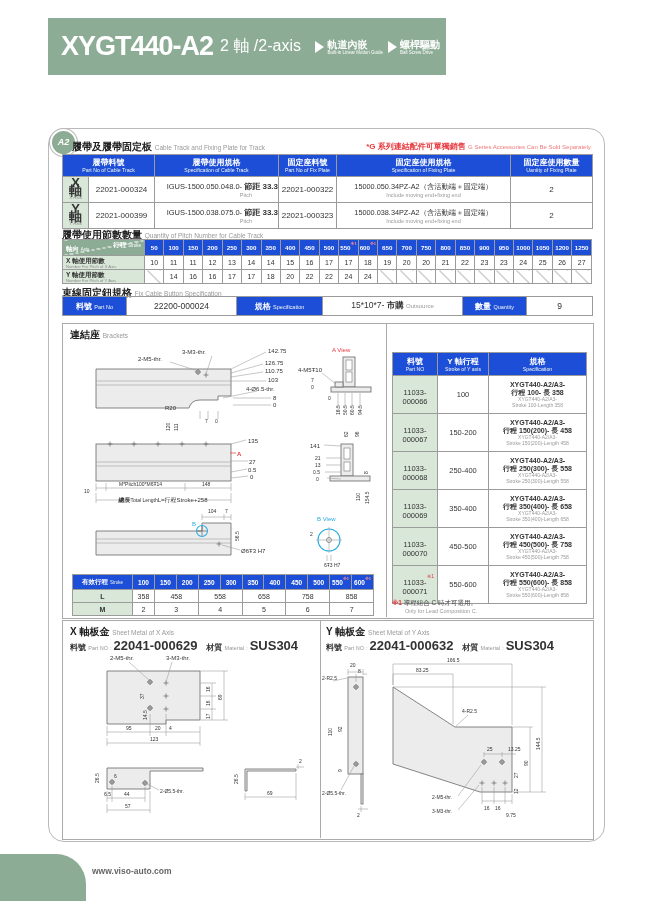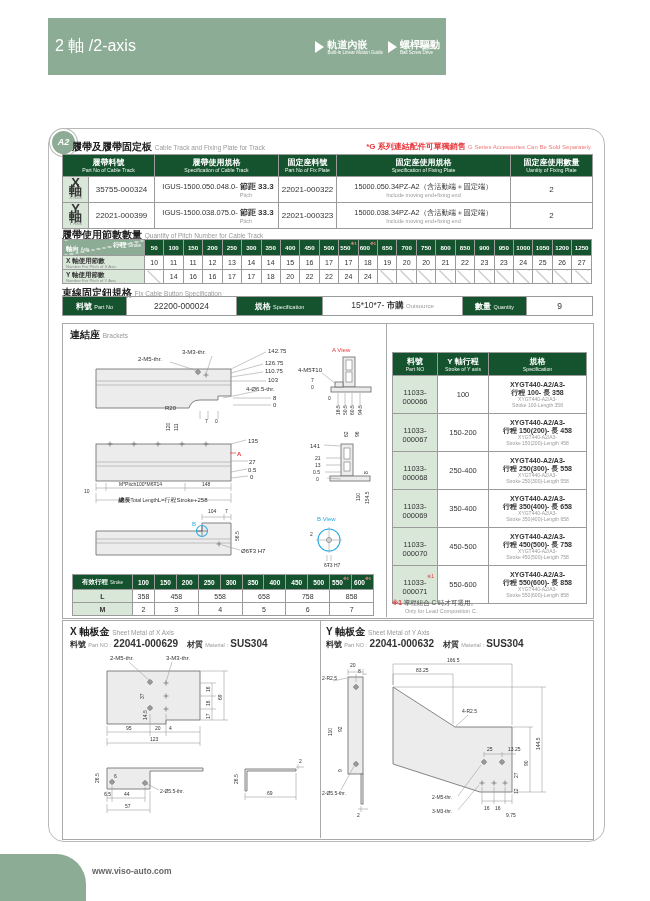--- a/index.html
+++ b/index.html
@@ -23,30 +23,30 @@
   
   .mainbox{left:48px;top:128px;width:555px;height:712px;border:1.5px solid #b9b9b9;border-radius:16px;}
   .a2badge{left:50px;top:129px;width:23px;height:23px;border-radius:50%;background:#8dac95;border:2px solid #fff;box-shadow:0 0 0 1px #b9b9b9;color:#fff;font-size:9px;font-weight:bold;font-style:italic;text-align:center;line-height:23px;}
   .sec-title{font-size:10px;font-weight:bold;color:#222;white-space:nowrap;}
   .sec-title .en{font-size:6.5px;color:#999;font-weight:normal;}
   .note{font-size:8px;font-weight:bold;color:#e8383d;text-align:right;white-space:nowrap;}
   .note .en{font-size:6px;font-weight:normal;color:#ef7a7a;}
   
   table{border-collapse:collapse;table-layout:fixed;}
   td,th{border:1px solid #9b9b9b;padding:0;overflow:hidden;text-align:center;vertical-align:middle;}
-  .ghead{background:#14532d;color:#fff;}
+  .ghead{background:#1d4ed8;color:#fff;}
   .lgreen{background:#d9e7d9;}
   .h-zh{font-size:8px;font-weight:bold;line-height:9px;}
   .h-en{font-size:5.2px;font-weight:normal;line-height:6px;color:#f2f6f2;}
   
   .t1 td{height:25px;}
   .axis-zh{font-size:13px;font-weight:bold;line-height:8px;}
   .axis-en{font-size:4.5px;color:#8a8a8a;line-height:5px;}
   .pno{font-size:8px;}
-  .spec1{font-size:7.5px;text-align:center;padding-left:3px;white-space:nowrap;}
+  .spec1{font-size:7.5px;text-align:right;padding-left:3px;white-space:nowrap;}
   .spec1 b{font-size:8px;}
   .spec2{font-size:5.5px;color:#999;text-align:right;padding-right:26px;line-height:6px;}
   .fspec1{font-size:7.3px;white-space:nowrap;}
   .fspec2{font-size:5.5px;color:#999;line-height:6px;}
   
   .pt th,.pt td{font-size:7px;}
   .pt .ph{font-size:6.2px;font-weight:bold;position:relative;}
   .pt sup{color:#ff8f8f;font-size:4px;position:relative;top:-2px;}
   .corner{position:relative;background:#8dac95;color:#fff;
     background-image:linear-gradient(to bottom right,transparent 49%,#fff 49%,#fff 51%,transparent 51%);}
@@ -82,40 +82,41 @@
   
   .eff th{height:14px;font-size:6.5px;font-weight:bold;}
   .eff td{height:12px;font-size:7px;}
   .eff .lab-zh{font-size:6.5px;font-weight:bold;}
   .eff .lab-en{font-size:4.5px;font-weight:normal;color:#eef3ee;}
   .eff sup{color:#ff8f8f;font-size:4px;position:relative;top:-2px;}
   
   .info{font-size:8px;white-space:nowrap;}
   .info b{font-size:8px;}
   .info .sm{font-size:5.5px;color:#999;}
-  .info .val{font-weight:bold;font-size:10px;margin-top:28px;}
+  .info .val{font-weight:bold;font-size:13px;margin-top:28px;}
   
   .part{fill:#ececec;stroke:#777;stroke-width:0.9;}
   .ln{stroke:#999;stroke-width:0.55;fill:none;}
   .pl{stroke:#666;stroke-width:0.7;fill:none;}
   .d{font-size:6px;fill:#333;}
   .d5{font-size:5px;fill:#333;}
   .red{fill:#e8383d;}
   .cy{fill:#2aabe2;}
   .cyln{stroke:#2aabe2;stroke-width:1.1;fill:none;}
   
   .fshape{left:0;top:854px;width:86px;height:47px;background:#8dac95;border-top-right-radius:30px;}
   .furl{left:92px;top:866px;font-size:8.5px;font-weight:bold;color:#666;}
 </style>
 </head>
 <body>
 
 <div id="page">
 
   <div class="abs band">
+    <span class="hb-title">XYGT440-A2</span>
     <span class="hb-sub">2 軸 /2-axis</span>
     <div class="badges">
       <div class="badge">
         <span class="tri"></span>
         <span>
             <div class="badge-zh">軌道內嵌</div>
             <div class="badge-en">Built-in Linear Motion Guide</div>
           </span>
       </div>
       <div class="badge">
@@ -171,21 +172,21 @@
       <th class="ghead">
             <div class="h-zh">固定座使用數量</div>
             <div class="h-en">Uantity of Fixing Plate</div>
           </th>
     </tr>
     <tr>
       <td class="lgreen">
             <div class="axis-zh">X 軸</div>
             <div class="axis-en">X Axis</div>
           </td>
-      <td class="pno">35755-000324</td>
+      <td class="pno">22021-000324</td>
       <td>
             <div class="spec1"><span>IGUS-1500.050.048.0-</span> <b>節距 33.3</b></div>
             <div class="spec2">Pitch</div>
           </td>
       <td class="pno">22021-000322</td>
       <td>
             <div class="fspec1">15000.050.34PZ-A2（含活動端＋固定端）</div>
             <div class="fspec2">Include moving end+fixing end</div>
           </td>
       <td class="pno">2</td>

